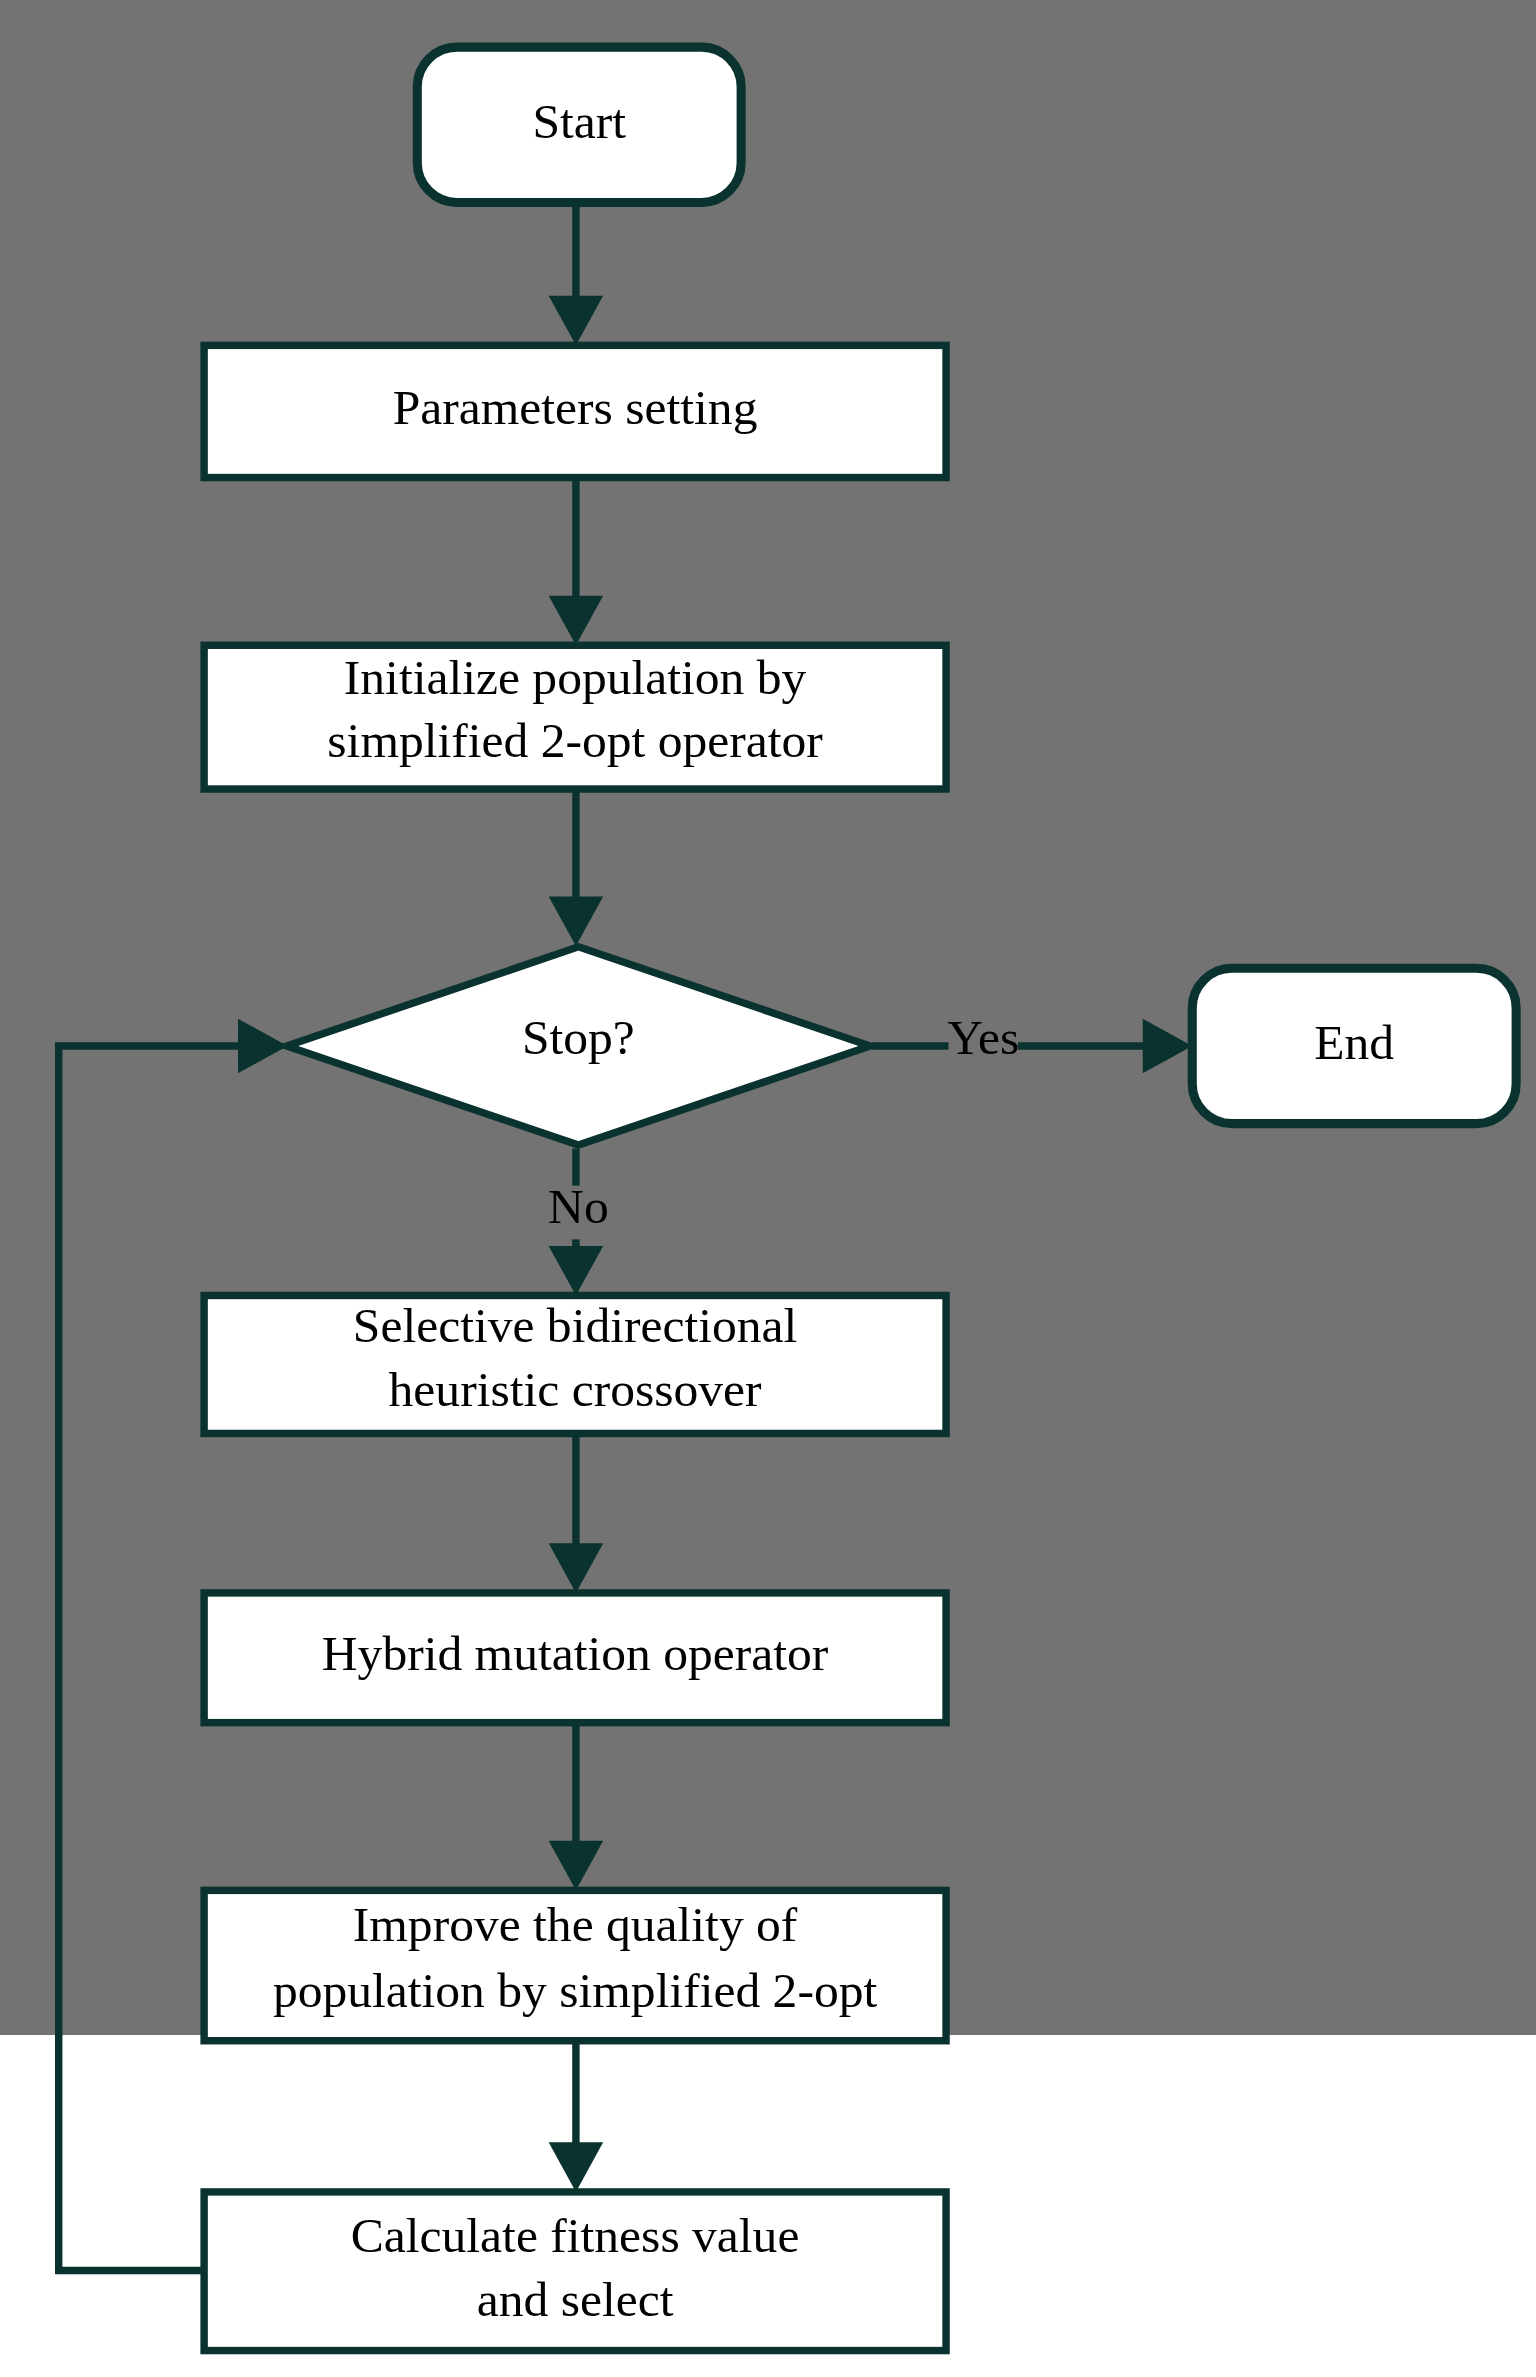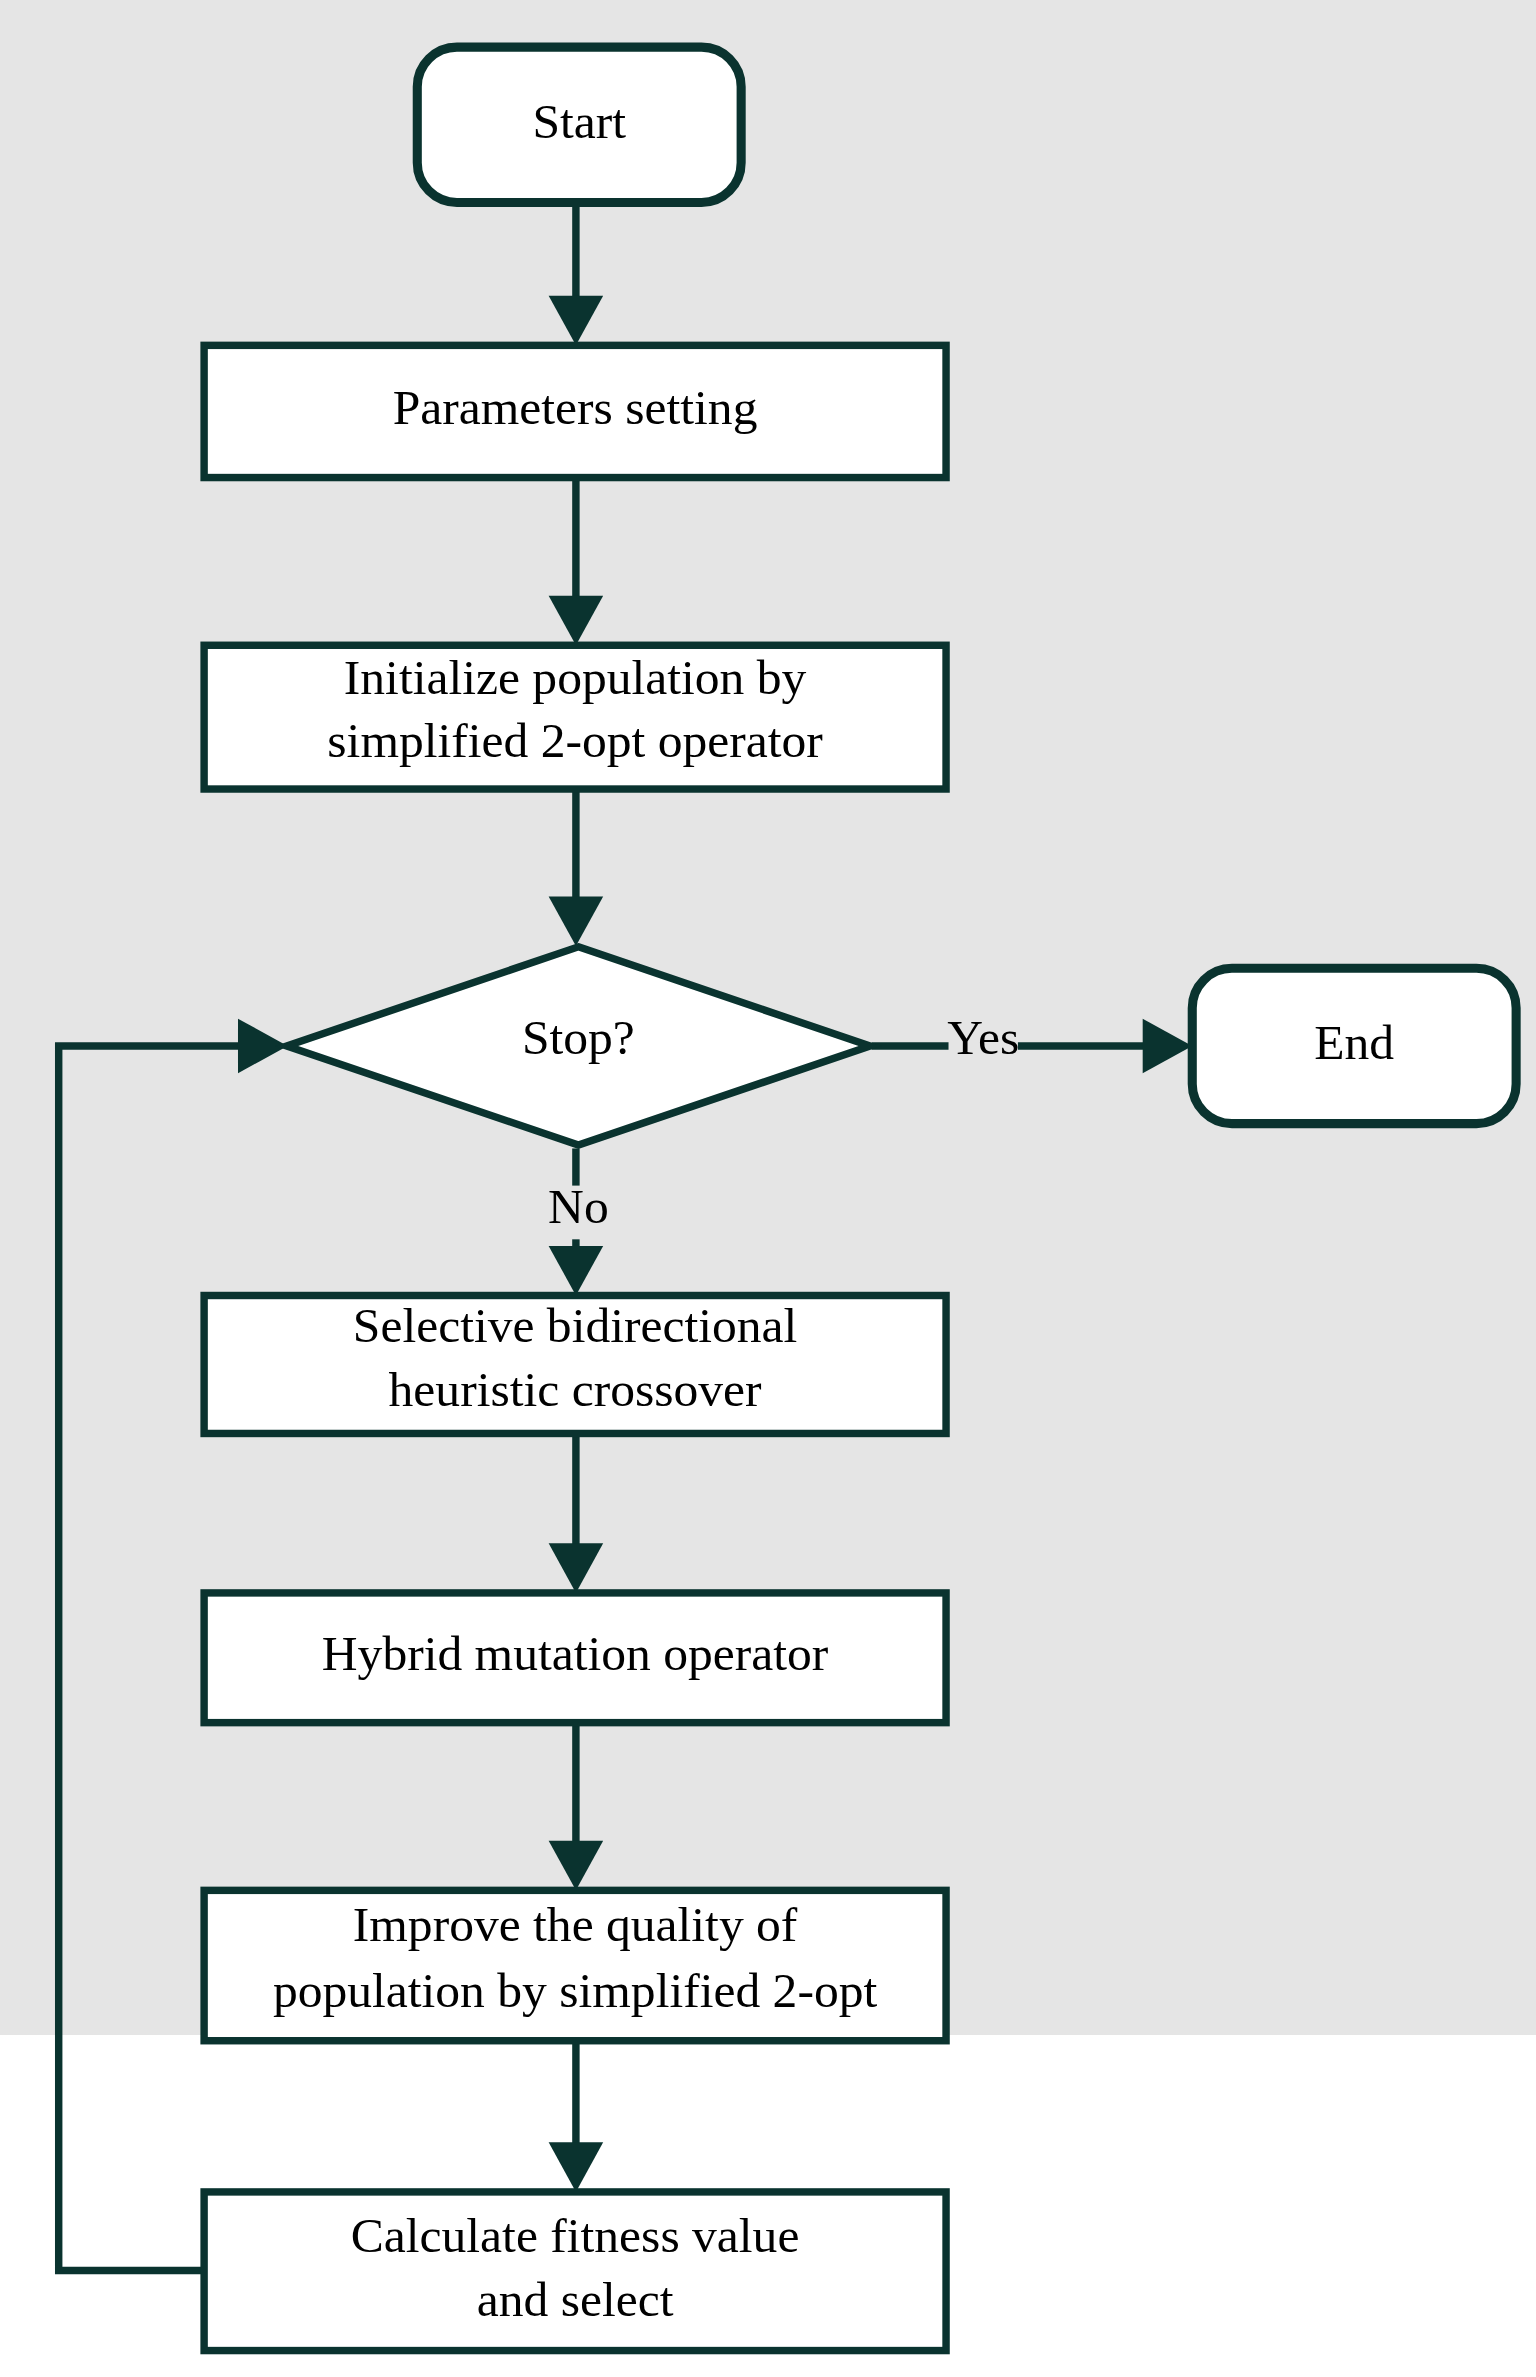--- a/index.html
+++ b/index.html
@@ -11,21 +11,21 @@
   body {
     width: 1536px;
     height: 2377px;
     overflow: hidden;
     font-family: "Liberation Serif", "DejaVu Serif", serif;
   }
   #flowchart-root {
     position: relative;
     width: 1536px;
     height: 2035px;
-    background: #e5e5e5;
+    background: #737373;
   }
   svg#flow-svg {
     position: absolute;
     left: 0;
     top: 0;
     width: 1536px;
     height: 2377px;
     display: block;
   }
   .node-shape {

